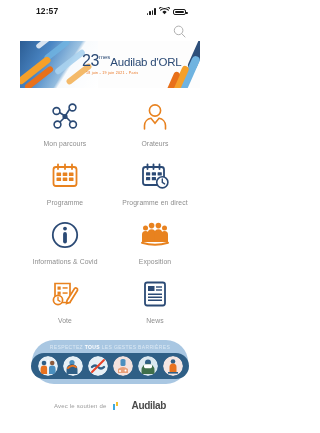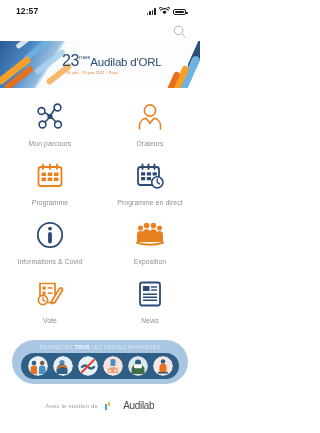--- a/index.html
+++ b/index.html
@@ -2,21 +2,21 @@
 <html><head>
 <meta charset="utf-8">
 <style>
   * { box-sizing: border-box; margin: 0; padding: 0; }
   html, body {
     width: 200px; height: 433px;
     background: #ffffff;
     font-family: "Liberation Sans", sans-serif;
     overflow: hidden;
   }
-  .phone { position: relative; width: 200px; height: 433px; background: #fff; }
+  .phone { position: relative; width: 200px; height: 433px; background: #fff; padding-left: 20px; }
 
   
   .statusbar {
     height: 22px; display: flex; align-items: center;
     justify-content: space-between; padding: 0 14px 0 16px;
   }
   .clock { font-size: 8.5px; font-weight: bold; color: #1a1a1a; letter-spacing: .1px; }
   .status-right { display: flex; align-items: flex-end; gap: 3px; }
   .bars { display: flex; align-items: flex-end; gap: 1px; height: 7px; }
   .bars i { width: 1.6px; background: #1a1a1a; border-radius: .4px; display:block; }
@@ -85,21 +85,21 @@
   }
   .geste { width:20px; height:20px; border-radius:50%; overflow:hidden; position:relative; }
 
   
   .footer { display:flex; align-items:center; justify-content:center; gap:7px; margin-top:16px; }
   .footer-text { font-size:6px; color:#9a9a9a; letter-spacing:.2px; }
   .audilab { display:flex; align-items:center; gap:1px; }
   .audilab-mark { width:5px; height:8px; position:relative; }
   .audilab-mark .b1{position:absolute;left:0;top:2px;width:2px;height:6px;background:#3ea9dd;}
   .audilab-mark .b2{position:absolute;left:2.5px;top:0;width:2px;height:4px;background:#f2c230;}
-  .audilab-name { font-size:10px; font-weight:normal; color:#4a4a4a; letter-spacing:-.3px;margin-left:12px; }
+  .audilab-name { font-size:10px; font-weight:bold; color:#4a4a4a; letter-spacing:-.3px;margin-left:12px; }
 </style>
 </head>
 <body>
 
 <div class="phone">
 
   <div class="statusbar">
     <div class="clock">12:57</div>
     <div class="status-right">
       <div class="bars">

